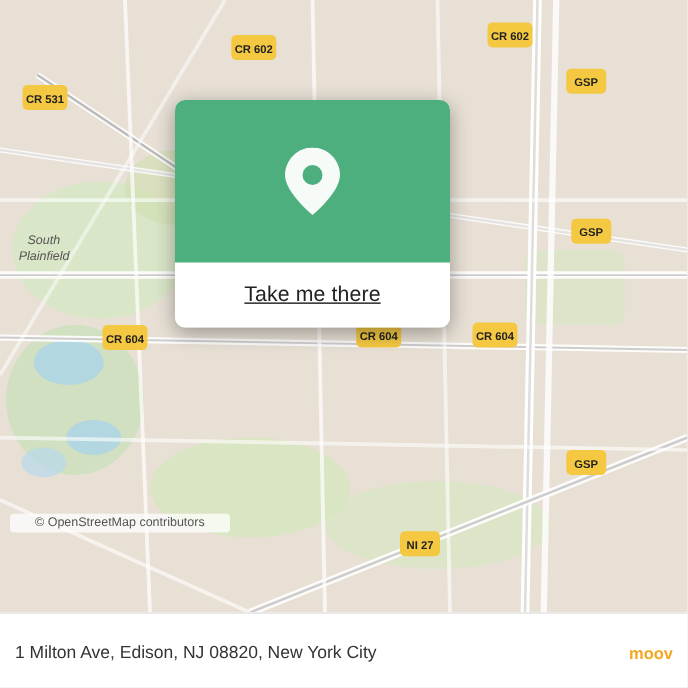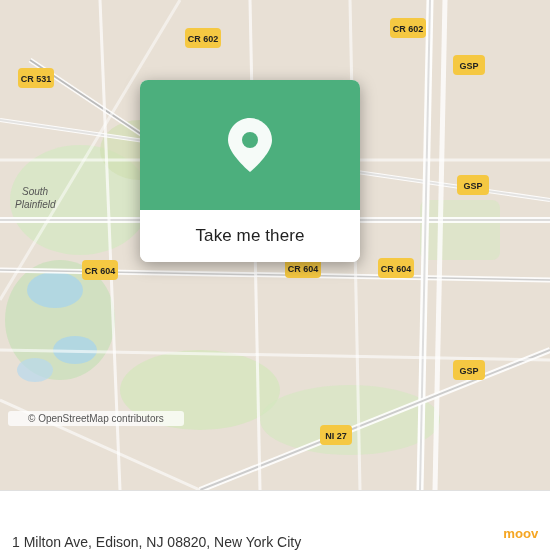--- a/index.html
+++ b/index.html
@@ -32,20 +32,21 @@
       top: 80px;
       left: 140px;
       width: 220px;
       background: white;
       border-radius: 8px;
       box-shadow: 0 4px 16px rgba(0,0,0,0.35);
       display: flex;
       flex-direction: column;
       align-items: center;
       overflow: hidden;
+      text-decoration: underline;
     }
 
     #popup-map-area {
       width: 100%;
       height: 130px;
       background: #4caf7d;
       position: relative;
       display: flex;
       align-items: center;
       justify-content: center;
@@ -67,21 +68,21 @@
       cursor: pointer;
       text-align: center;
       letter-spacing: 0.1px;
     }
 
     #bottom-bar {
       width: 550px;
       height: 60px;
       background: white;
       display: flex;
-      align-items: flex-end;
+      align-items: center;
       padding: 0 12px;
       border-top: 1px solid #e0e0e0;
       position: relative;
     }
 
     #address-text {
       font-size: 14px;
       color: #333;
       flex: 1;
     }

